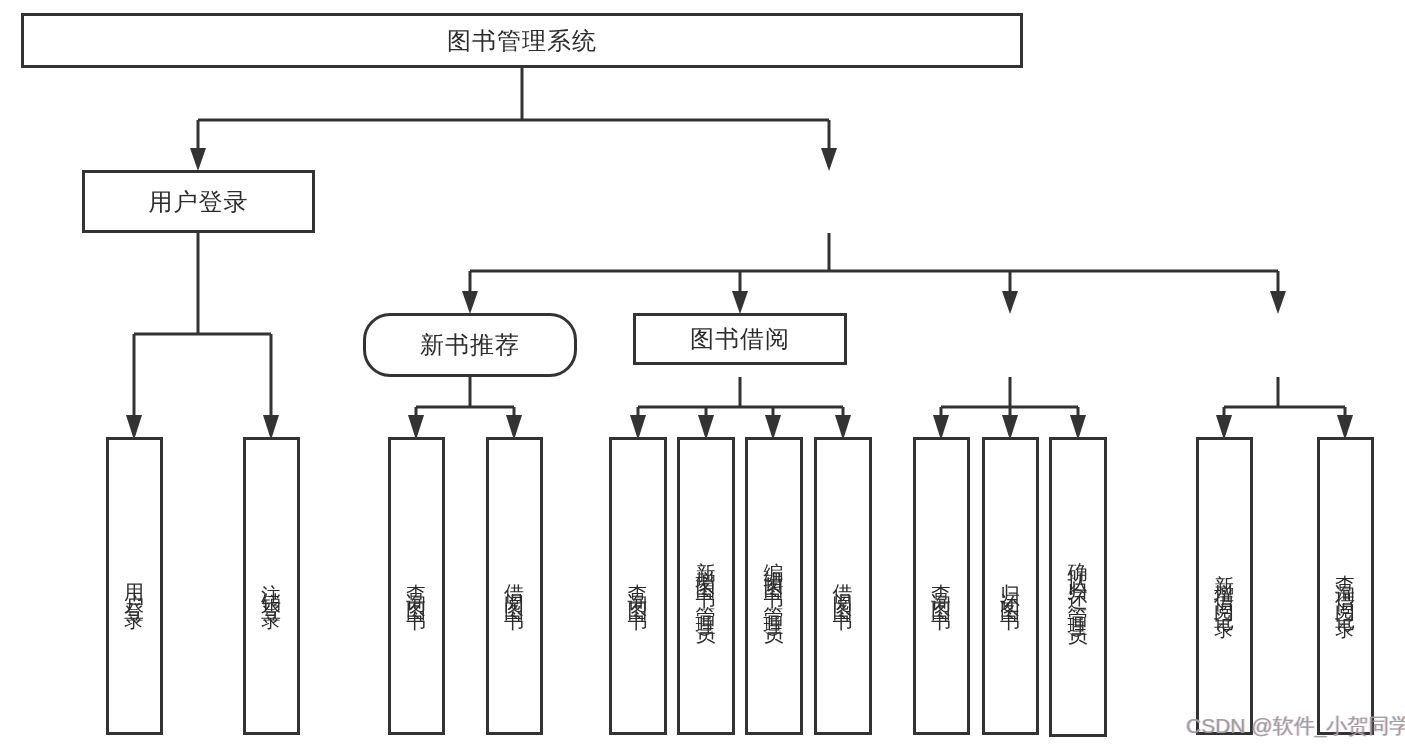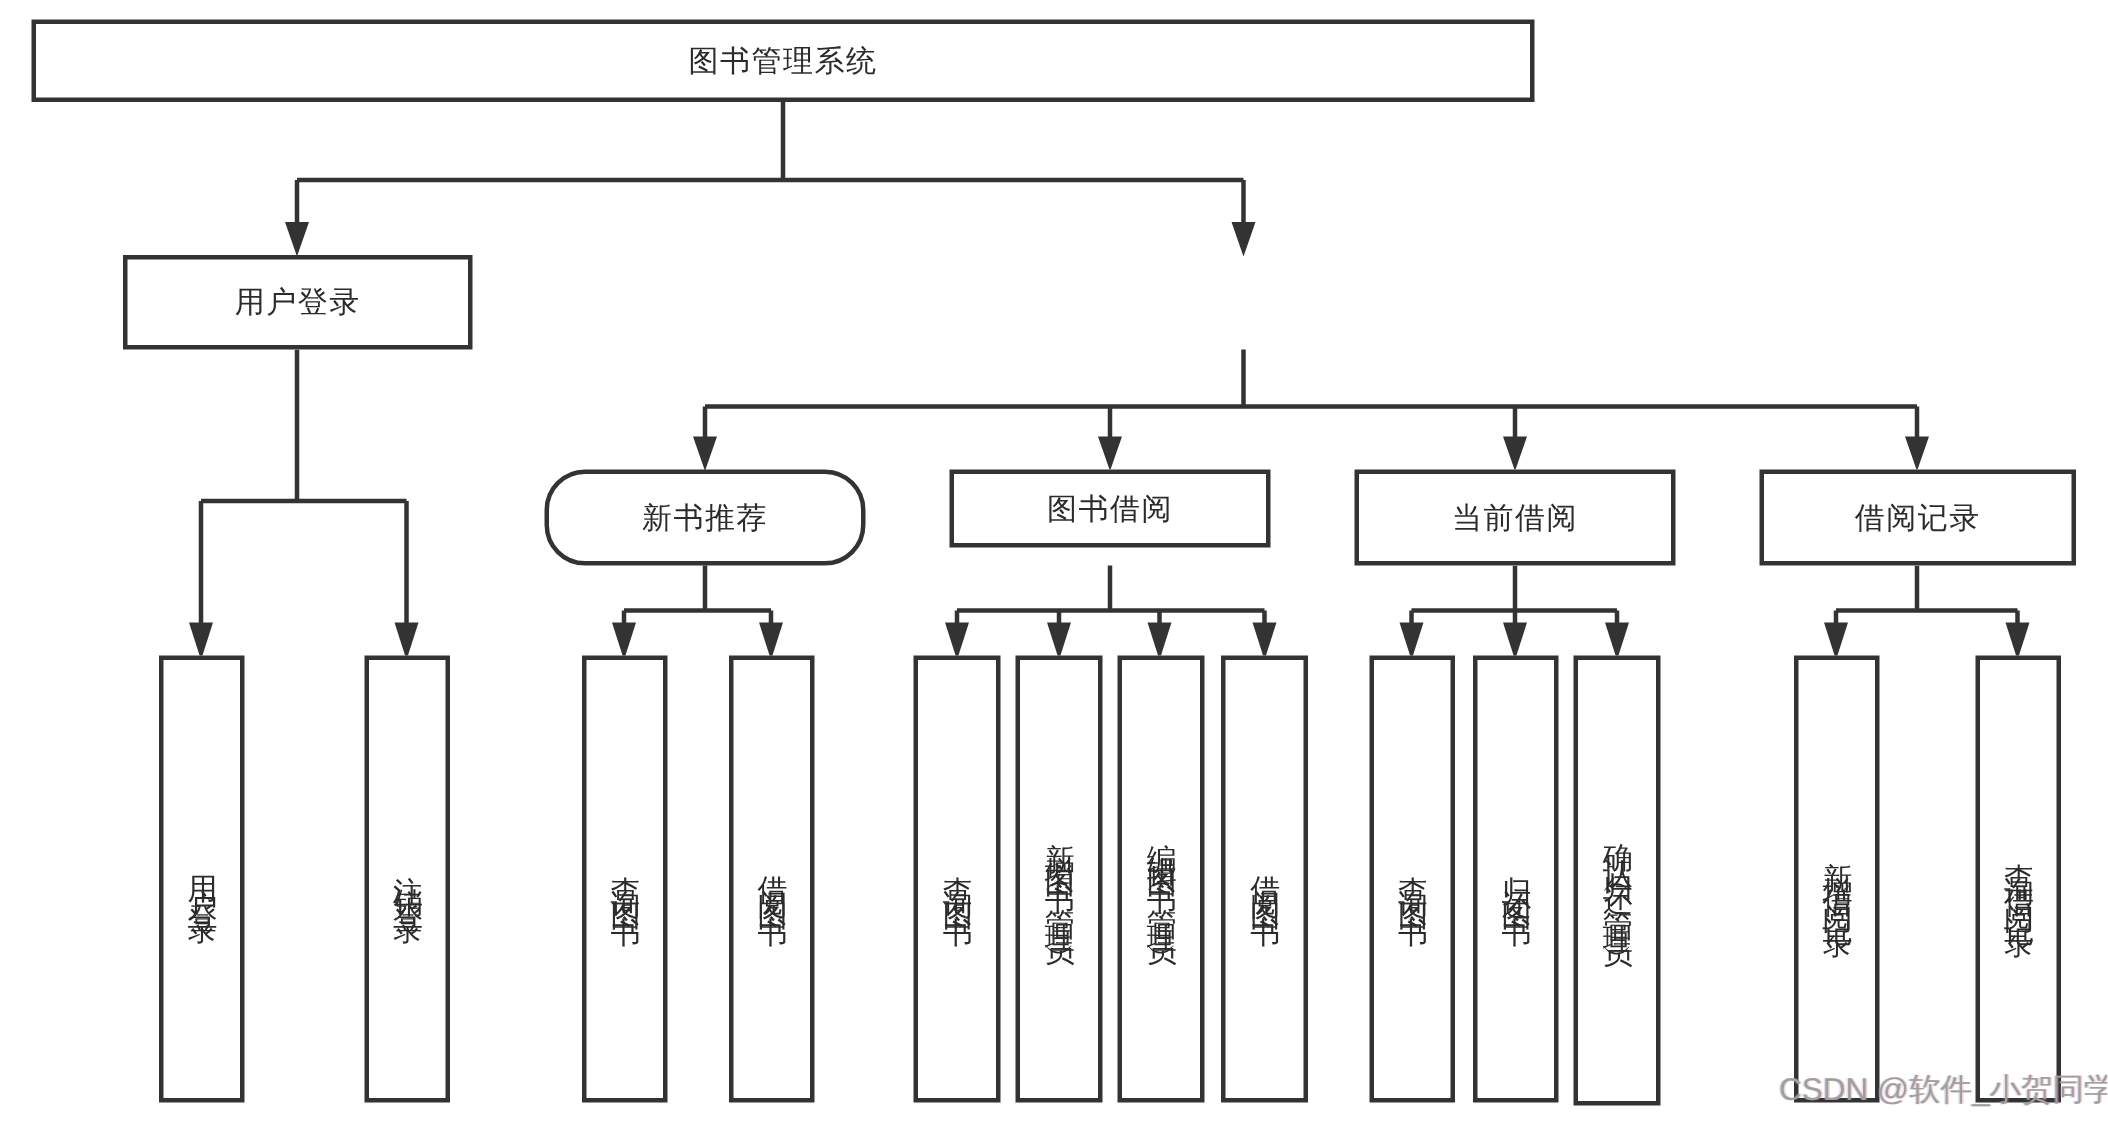--- a/index.html
+++ b/index.html
@@ -21,21 +21,21 @@
   .node {
     position: absolute;
     border: 3px solid #333333;
     background: #ffffff;
     display: flex;
     align-items: center;
     justify-content: center;
     z-index: 2;
     color: #2b2b2b;
   }
-  .h-node { font-size: 20px; letter-spacing: 1px; }
+  .h-node { font-size: 24px; letter-spacing: 1px; }
   .v-node span {
     writing-mode: vertical-rl;
     text-orientation: mixed;
     font-size: 20px;
     line-height: 1;
     letter-spacing: 9px;
     color: #2b2b2b;
   }
   .watermark {
     position: absolute;
@@ -129,26 +129,20 @@
   <div class="node h-node" style="left:82px; top:170px; width:233px; height:63px;">
     <span>用户登录</span>
   </div>
 
   <div class="node h-node" style="left:363px; top:313px; width:214px; height:64px;border-radius:27px;">
     <span>新书推荐</span>
   </div>
   <div class="node h-node" style="left:633px; top:313px; width:214px; height:52px;">
     <span>图书借阅</span>
   </div>
-  <div class="node h-node" style="left:903px; top:313px; width:214px; height:64px;">
-    <span>当前借阅</span>
-  </div>
-  <div class="node h-node" style="left:1173px; top:313px; width:211px; height:64px;">
-    <span>借阅记录</span>
-  </div>
 
   <div class="node v-node" style="left:106px; top:437px; width:57px; height:298px;">
     <span>用户登录</span>
   </div>
   <div class="node v-node" style="left:243px; top:437px; width:57px; height:298px;">
     <span>注销登录</span>
   </div>
   <div class="node v-node" style="left:388px; top:437px; width:57px; height:298px;">
     <span>查询图书</span>
   </div>

